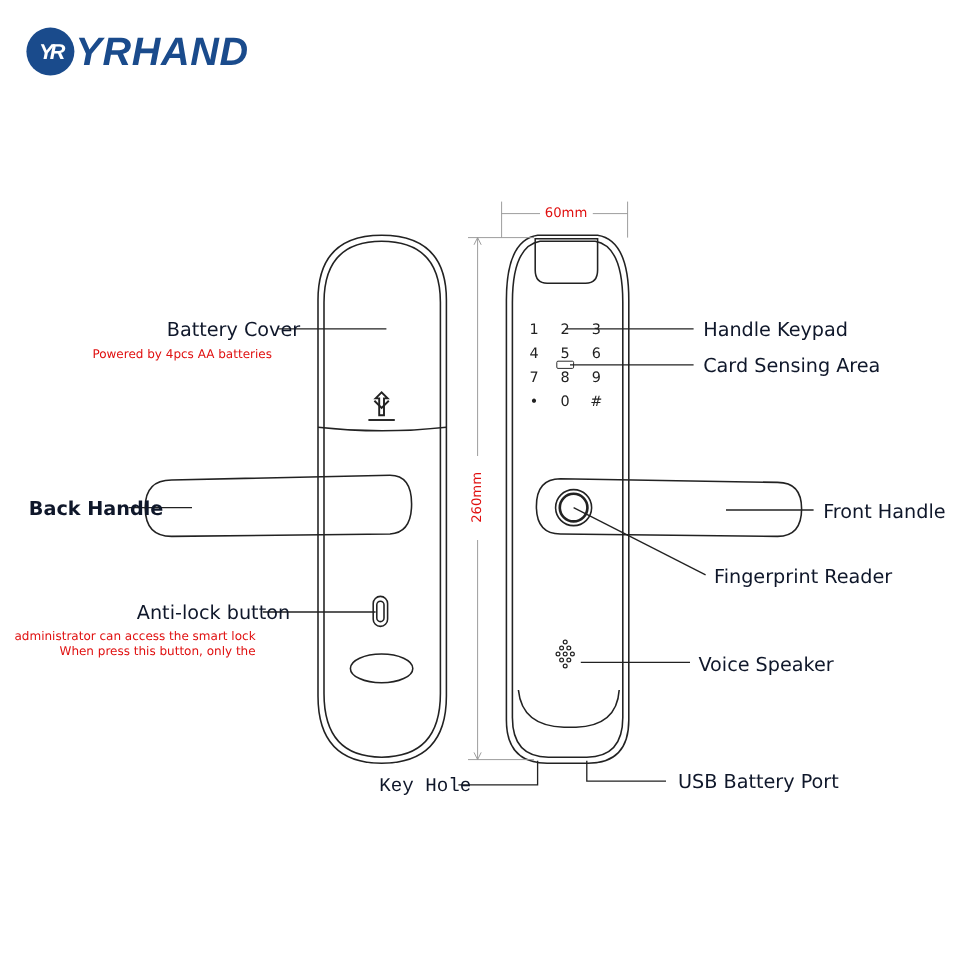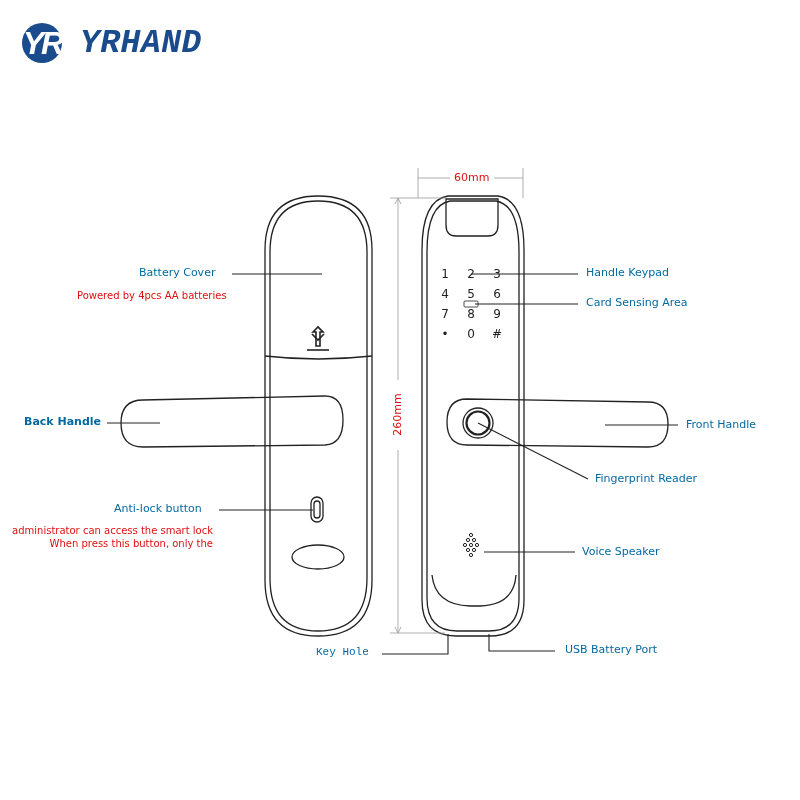--- a/index.html
+++ b/index.html
@@ -1,25 +1,25 @@
 <!DOCTYPE html>
 <html style="--brand: #1a4b8c;"><head>
 <meta charset="utf-8">
 <style>
   html, body { margin:0; padding:0; background:#ffffff; }
   body { width:800px; height:800px; position:relative; overflow:hidden;
          font-family:"DejaVu Sans", sans-serif; }
   .logo { position:absolute; left:22px; top:22px; height:42px; display:flex; align-items:center; }
   .logo-circle { width:40px; height:40px; border-radius:50%; background:var(--brand);
                  color:#fff; font-family:"Liberation Sans", sans-serif; font-weight:bold; font-style:italic;
-                 font-size:32px; display:flex; align-items:center; justify-content:center; letter-spacing:-3px; }
-  .logo-text { color:var(--brand); font-family:Liberation Mono, monospace; font-weight:bold; font-style:italic;
-               font-size:33px; margin-left:18px; letter-spacing:0.5px; }
+                 font-size:18px; display:flex; align-items:center; justify-content:center; letter-spacing:-3px; }
+  .logo-text { color:var(--brand); font-family:Liberation Sans, sans-serif; font-weight:bold; font-style:italic;
+               font-size:33px; margin-left:1px; letter-spacing:0.5px; }
   svg.diagram { position:absolute; left:0; top:0; }
-  .lbl { position:absolute; font-size:11px; color:#0369a1; white-space:nowrap; line-height:1; }
+  .lbl { position:absolute; font-size:16px; color:#0f172a; white-space:nowrap; line-height:1; }
   .note { position:absolute; font-size:10px; color:#e01010; white-space:nowrap; line-height:1.3; }
   .note.right { text-align:right; }
   .dim { position:absolute; font-size:11px; color:#e01010; white-space:nowrap; }
   .dim.vert { transform:rotate(-90deg); transform-origin:center; }
   .key { position:absolute; font-size:12px; color:#222; width:14px; text-align:center; line-height:1; }
 </style>
 </head>
 <body>
 
 <div class="logo">

